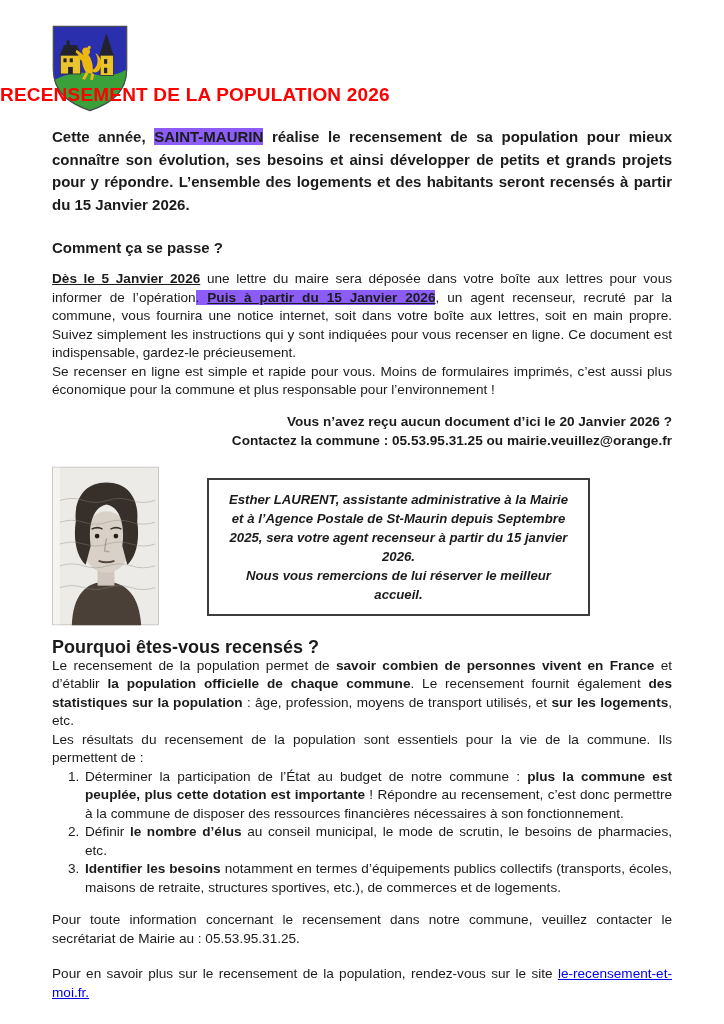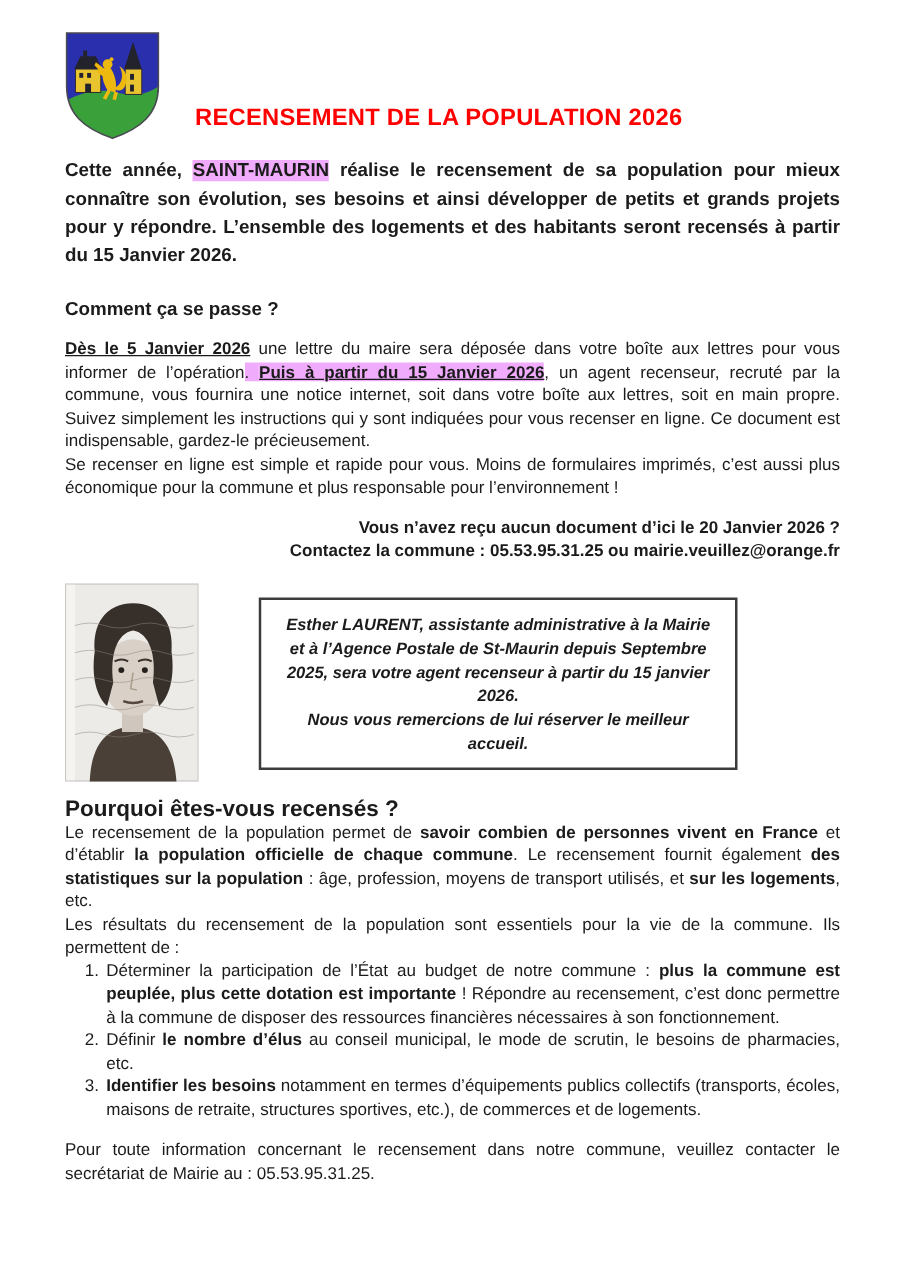--- a/index.html
+++ b/index.html
@@ -8,35 +8,35 @@
     font-family:"Liberation Sans", sans-serif; color:#1b1b1b;
     overflow:hidden; box-sizing:border-box;
   }
   .content { padding:0 52px; }
 
   
   .doc-header { position:relative; height:112px; }
   .coa { position:absolute; left:45px; top:24px; width:90px; height:89px; }
   .doc-title {
     position:absolute; left:0; right:22px; top:84px; margin:0;
-    text-align:center; font-size:19px; font-weight:bold; color:#FF0000;
+    font-size:19px; font-weight:bold; color:#FF0000;
     letter-spacing:0.2px;
   }
 
   
   .just { text-align:justify; }
   .intro { margin:14px 0 0; font-weight:bold; font-size:15px; line-height:22.5px; }
   h2.sec { margin:22px 0 0; font-size:15px; font-weight:bold; line-height:19px; }
   h2.sec2 { margin:10px 0 0; font-size:18px; font-weight:bold; line-height:19px; }
   .body-p { margin:13px 0 0; font-size:13.6px; line-height:18.5px; }
   .body-p.cont { margin:0; }
   .nodoc { margin:12px 0 0; font-weight:bold; font-size:13.6px; line-height:19px;text-align:right; }
   .nodoc p { margin:0; }
 
-  .hl { background:#f0abfc; }
+  .hl { background:#8b5cf6; }
   .bu { font-weight:bold; text-decoration:underline;margin-top:18px; }
   .b  { font-weight:bold; }
   a.link { color:#0000EE; text-decoration:underline; cursor:pointer; }
 
   
   .agent-row { display:flex; margin-top:16px; height:162px; }
   .photo { width:107px; height:160px; flex:none; }
   .agent-box {
     margin-left:48px; margin-top:12px; width:383px; height:138px;
     border:2px solid #3c3c3c; box-sizing:border-box;
@@ -150,15 +150,16 @@
     <p class="body-p cont just">Les résultats du recensement de la population sont essentiels pour la vie de la commune. Ils permettent de :</p>
 
     <ol class="why-list">
       <li class="just"><span>Déterminer la participation de l’État au budget de notre commune : </span><span class="b">plus la commune est peuplée, plus cette dotation est importante</span><span> ! Répondre au recensement, c’est donc permettre à la commune de disposer des ressources financières nécessaires à son fonctionnement.</span></li>
       <li class="just"><span>Définir </span><span class="b">le nombre d’élus</span><span> au conseil municipal, le mode de scrutin, le besoins de pharmacies, etc.</span></li>
       <li class="just"><span class="b">Identifier les besoins</span><span> notamment en termes d’équipements publics collectifs (transports, écoles, maisons de retraite, structures sportives, etc.), de commerces et de logements.</span></li>
     </ol>
 
     <p class="footer-p just">Pour toute information concernant le recensement dans notre commune, veuillez contacter le secrétariat de Mairie au : 05.53.95.31.25.</p>
 
+    <p class="footer-p more just"><span>Pour en savoir plus sur le recensement de la population, rendez-vous sur le site </span><a class="link" href="#">le-recensement-et-moi.fr.</a></p>
 
   </div>
 </div>
 
 </body></html>

